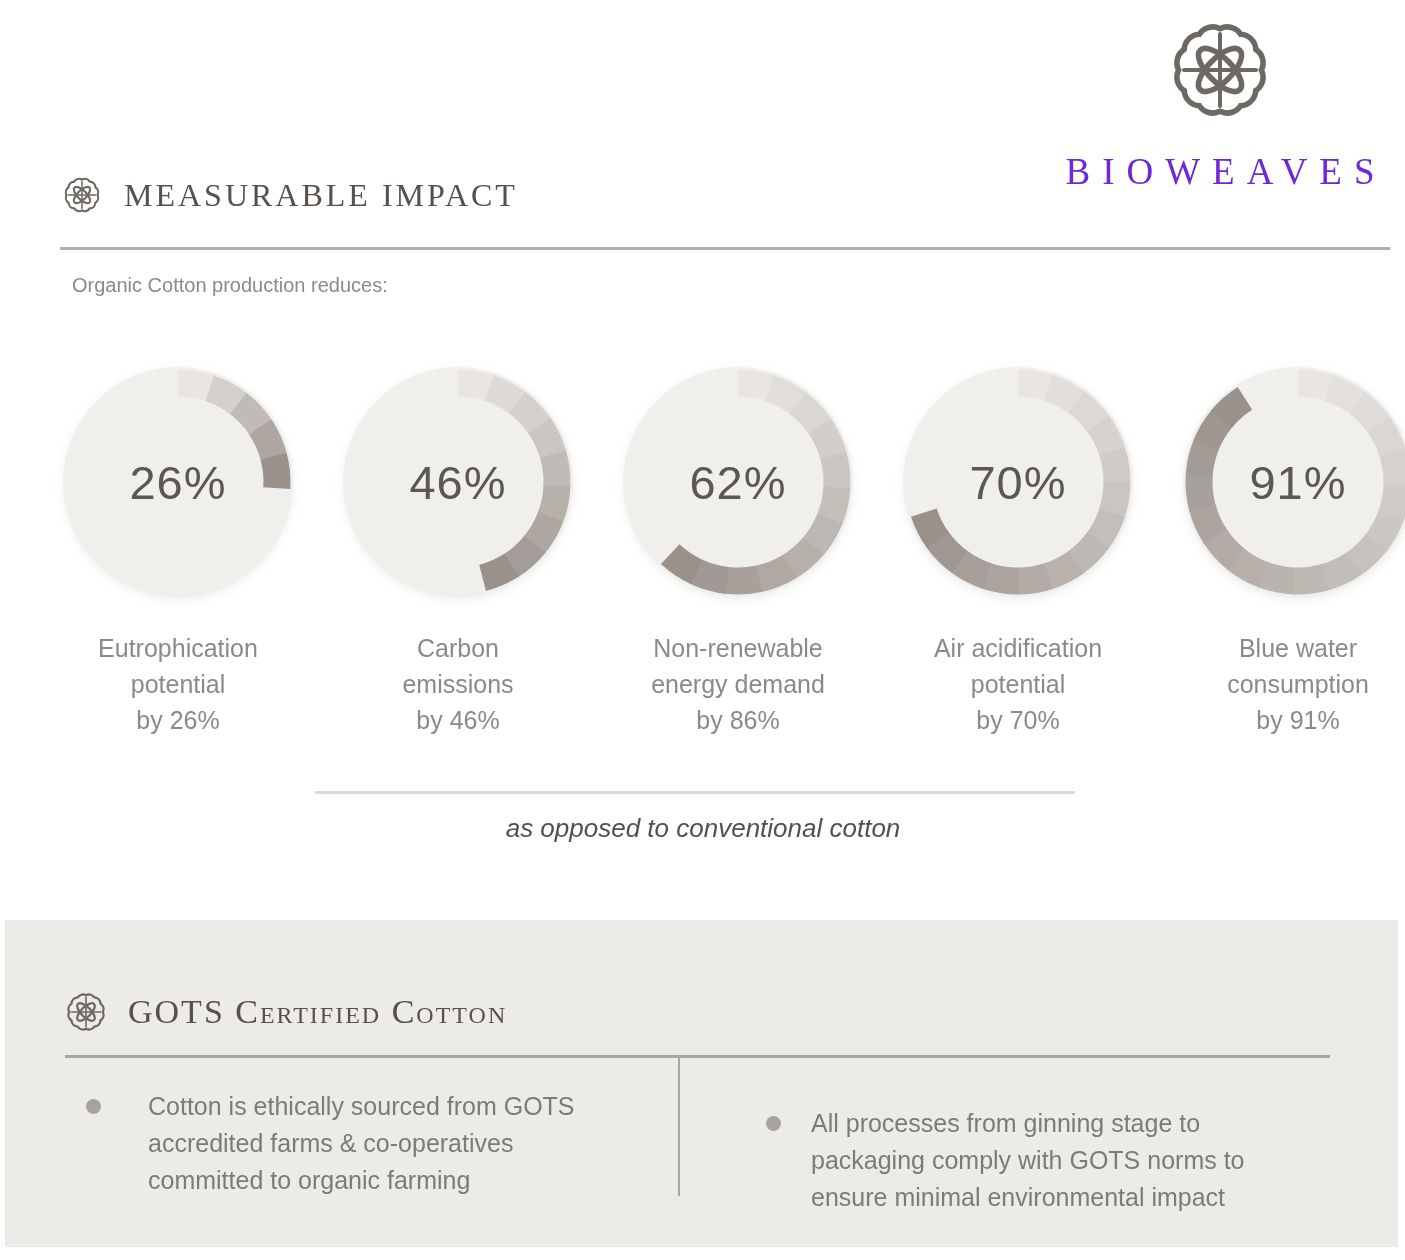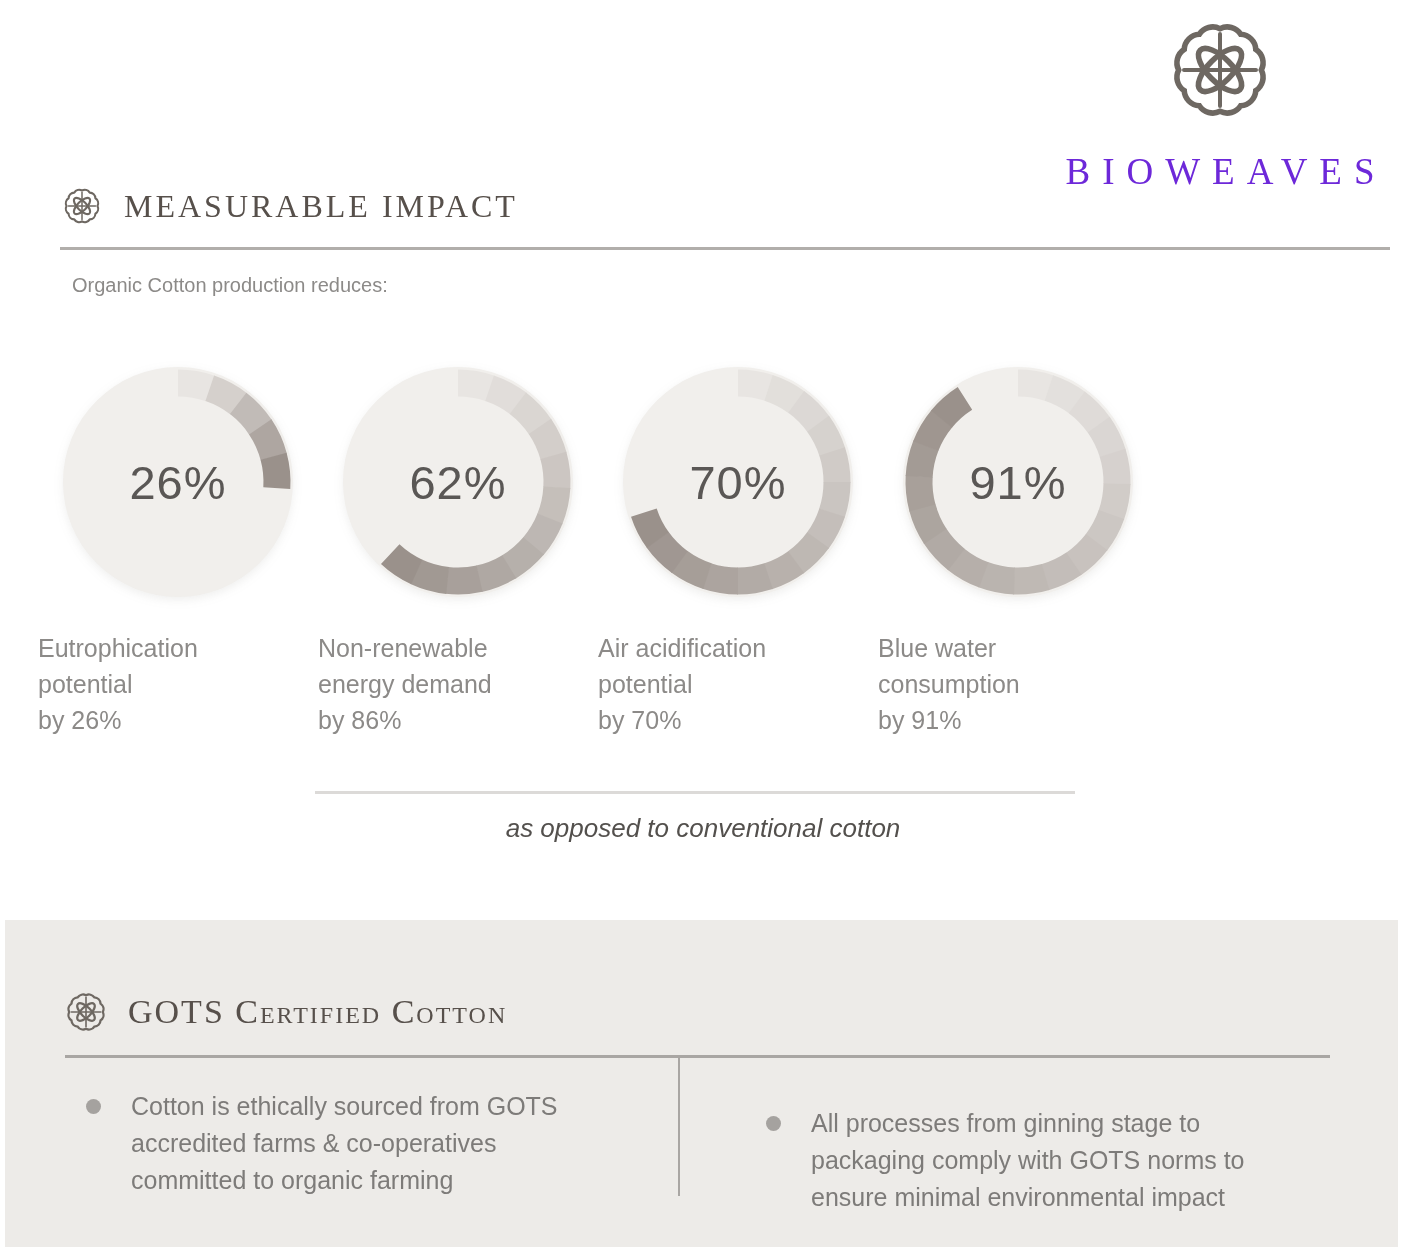--- a/index.html
+++ b/index.html
@@ -16,31 +16,31 @@
     font-size:37px;color:#6d28d9;letter-spacing:12px;
     margin-top:16px;white-space:nowrap;padding-left:12px;
   }
   
   .sec-header{position:absolute;display:flex;align-items:center;}
   .sec-header .knot{width:48px;height:48px;flex:0 0 auto;}
   .sec-title{
     font-family:"Liberation Serif", serif;
     color:#57504b;letter-spacing:3px;margin-left:18px;white-space:nowrap;
   }
-  #impact-header{left:58px;top:182px;}
+  #impact-header{left:58px;top:171px;}
   #impact-header .sec-title{font-size:32px;}
   .rule{position:absolute;background:#b1aeab;height:3px;}
   #impact-rule{left:60px;top:247px;width:1330px;}
   #impact-intro{
     position:absolute;left:72px;top:274px;
     font-size:20px;color:#8c8a88;
   }
   
   .charts-row{position:absolute;left:38px;top:366px;display:flex;}
-  .chart-cell{width:280px;}
+  .chart-cell{width:280px;text-align:center;}
   .donut-wrap{position:relative;width:232px;height:232px;margin:0 auto;}
   .donut-wrap svg{position:absolute;left:0;top:0;filter:drop-shadow(0 3px 5px rgba(100,95,90,0.10));}
   .donut-value{
     position:absolute;left:0;top:0;width:232px;height:232px;
     display:flex;align-items:center;justify-content:center;
     font-size:47px;color:#5a5755;letter-spacing:1px;
   }
   .donut-caption{
     margin-top:32px;font-size:25px;line-height:36px;color:#8c8a88;
     white-space:pre-line;
@@ -57,21 +57,21 @@
     background:#edebe8;
   }
   #gots-header{left:60px;top:986px;}
   #gots-header .knot{width:52px;height:52px;}
   #gots-header .sec-title{
     font-size:34px;font-variant:small-caps;letter-spacing:2px;margin-left:16px;
   }
   #gots-rule{left:65px;top:1055px;width:1265px;background:#a9a6a3;}
   #gots-vdivider{position:absolute;left:678px;top:1058px;width:2px;height:138px;background:#a9a6a3;}
   .bullet{position:absolute;display:flex;align-items:flex-start;}
-  #bullet-1{left:86px;top:1088px;width:560px;}
+  #bullet-1{left:86px;top:1088px;width:560px;gap:17px;}
   #bullet-2{left:766px;top:1088px;width:580px;margin-top:17px;}
   .bullet-dot{
     width:15px;height:15px;border-radius:50%;background:#a5a29f;
     flex:0 0 auto;margin-top:11px;
   }
   .bullet-text{
     margin-left:30px;font-size:25px;line-height:37px;color:#7d7b79;
     white-space:pre-line;text-align:left;
   }
 </style>
@@ -115,20 +115,40 @@
           <path d="M 147.77 22.24 A 99 99 0 0 1 176.73 37.82" fill="none" stroke="rgb(213,208,204)" stroke-width="27"></path>
           <path d="M 176.19 37.39 A 99 99 0 0 1 198.61 61.44" fill="none" stroke="rgb(193,187,183)" stroke-width="27"></path>
           <path d="M 198.23 60.87 A 99 99 0 0 1 211.75 90.84" fill="none" stroke="rgb(174,166,161)" stroke-width="27"></path>
           <path d="M 211.57 90.18 A 99 99 0 0 1 214.80 122.22" fill="none" stroke="rgb(154,145,139)" stroke-width="27"></path>
         </svg>
       <div class="donut-value">26%</div>
     </div>
     <div class="donut-caption">Eutrophication
 potential
 by 26%</div>
+  </div>
+  <div class="chart-cell">
+    <div class="donut-wrap">
+        <svg viewBox="0 0 232 232" width="232" height="232">
+          <circle cx="116" cy="116" r="115" fill="#f1efec"></circle>
+          <path d="M 116.00 17.00 A 99 99 0 0 1 147.90 22.28" fill="none" stroke="rgb(232,229,226)" stroke-width="27"></path>
+          <path d="M 147.25 22.06 A 99 99 0 0 1 175.86 37.14" fill="none" stroke="rgb(222,219,215)" stroke-width="27"></path>
+          <path d="M 175.30 36.73 A 99 99 0 0 1 197.69 60.07" fill="none" stroke="rgb(213,208,204)" stroke-width="27"></path>
+          <path d="M 197.29 59.50 A 99 99 0 0 1 211.16 88.71" fill="none" stroke="rgb(203,198,193)" stroke-width="27"></path>
+          <path d="M 210.97 88.05 A 99 99 0 0 1 214.91 120.15" fill="none" stroke="rgb(193,187,183)" stroke-width="27"></path>
+          <path d="M 214.94 119.46 A 99 99 0 0 1 208.55 151.16" fill="none" stroke="rgb(183,177,172)" stroke-width="27"></path>
+          <path d="M 208.79 150.51 A 99 99 0 0 1 192.72 178.57" fill="none" stroke="rgb(174,166,161)" stroke-width="27"></path>
+          <path d="M 193.15 178.03 A 99 99 0 0 1 169.05 199.59" fill="none" stroke="rgb(164,156,150)" stroke-width="27"></path>
+          <path d="M 169.63 199.22 A 99 99 0 0 1 140.62 211.89" fill="none" stroke="rgb(154,145,139)" stroke-width="27"></path>
+        </svg>
+      <div class="donut-value">46%</div>
+    </div>
+    <div class="donut-caption">Carbon
+emissions
+by 46%</div>
   </div>
   <div class="chart-cell">
     <div class="donut-wrap">
         <svg viewBox="0 0 232 232" width="232" height="232">
           <circle cx="116" cy="116" r="115" fill="#f1efec"></circle>
           <path d="M 116.00 17.00 A 99 99 0 0 1 148.23 22.39" fill="none" stroke="rgb(232,229,226)" stroke-width="27"></path>
           <path d="M 147.58 22.17 A 99 99 0 0 1 176.40 37.56" fill="none" stroke="rgb(225,221,218)" stroke-width="27"></path>
           <path d="M 175.86 37.14 A 99 99 0 0 1 198.27 60.93" fill="none" stroke="rgb(218,214,210)" stroke-width="27"></path>
           <path d="M 197.88 60.35 A 99 99 0 0 1 211.54 90.04" fill="none" stroke="rgb(211,206,202)" stroke-width="27"></path>
           <path d="M 211.35 89.38 A 99 99 0 0 1 214.83 121.87" fill="none" stroke="rgb(204,198,194)" stroke-width="27"></path>

